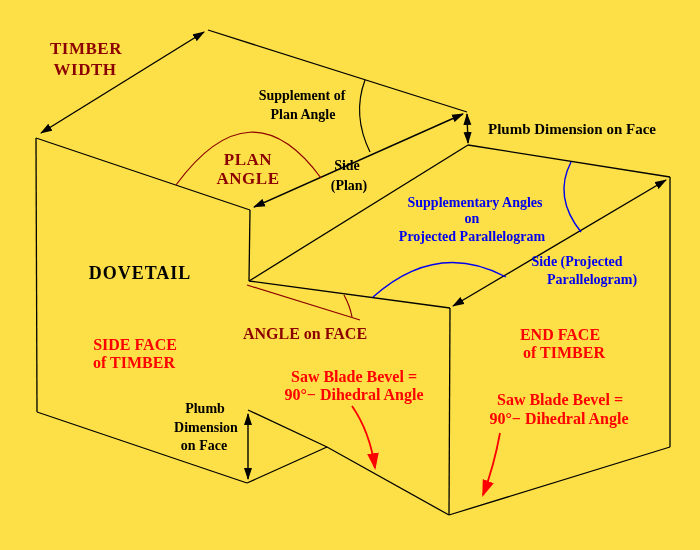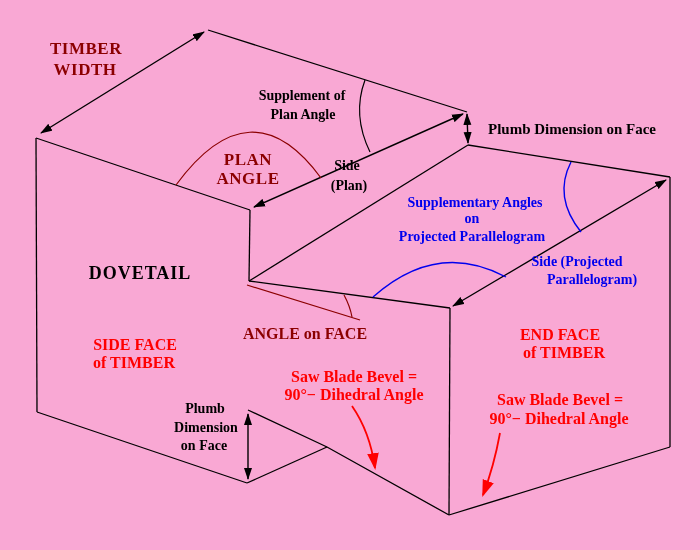--- a/index.html
+++ b/index.html
@@ -1,16 +1,16 @@
 <!DOCTYPE html>
 <html><head>
 <meta charset="utf-8">
 <style>
   html,body{margin:0;padding:0;background:#ffffff;}
-  .stage{position:relative;width:700px;height:550px;background:#f9a8d4;overflow:hidden;}
+  .stage{position:relative;width:700px;height:550px;background:#fde047;overflow:hidden;}
   svg text{font-family:"Liberation Serif","DejaVu Serif",serif;font-weight:bold;}
   .t-black{fill:#000000;}
   .t-maroon{fill:#8b0000;}
   .t-red{fill:#ff0000;}
   .t-blue{fill:#0000ee;}
   .edge{stroke:#000000;stroke-width:1.3;fill:none;}
   .dim{stroke:#000000;stroke-width:1.4;fill:none;}
   .arc-black{stroke:#000000;stroke-width:1.2;fill:none;}
   .arc-maroon{stroke:#8b0000;stroke-width:1.2;fill:none;}
   .arc-blue{stroke:#0000ee;stroke-width:1.4;fill:none;}

